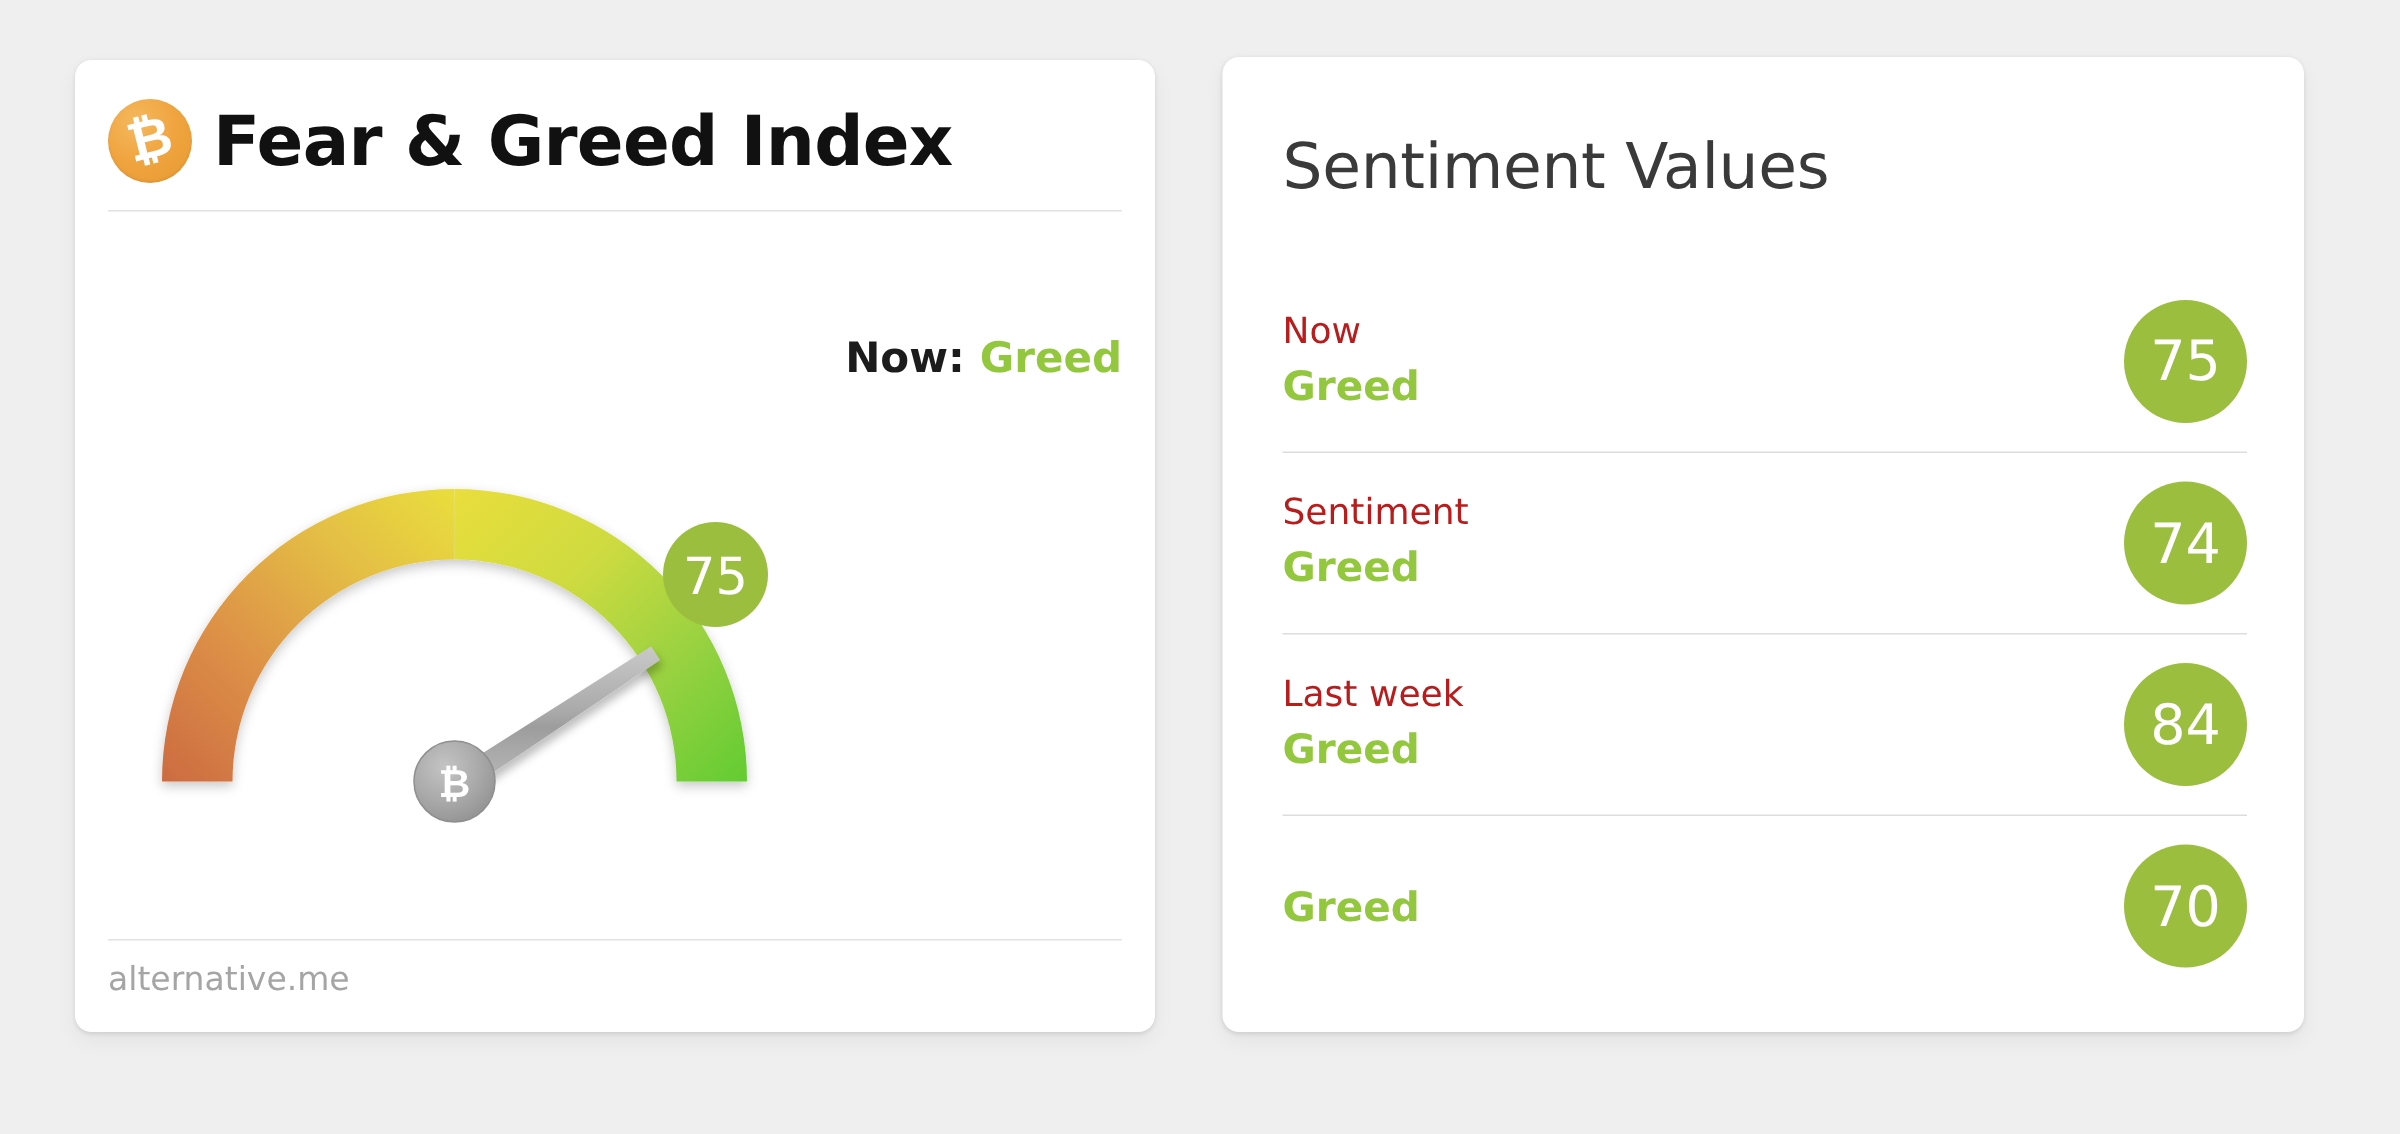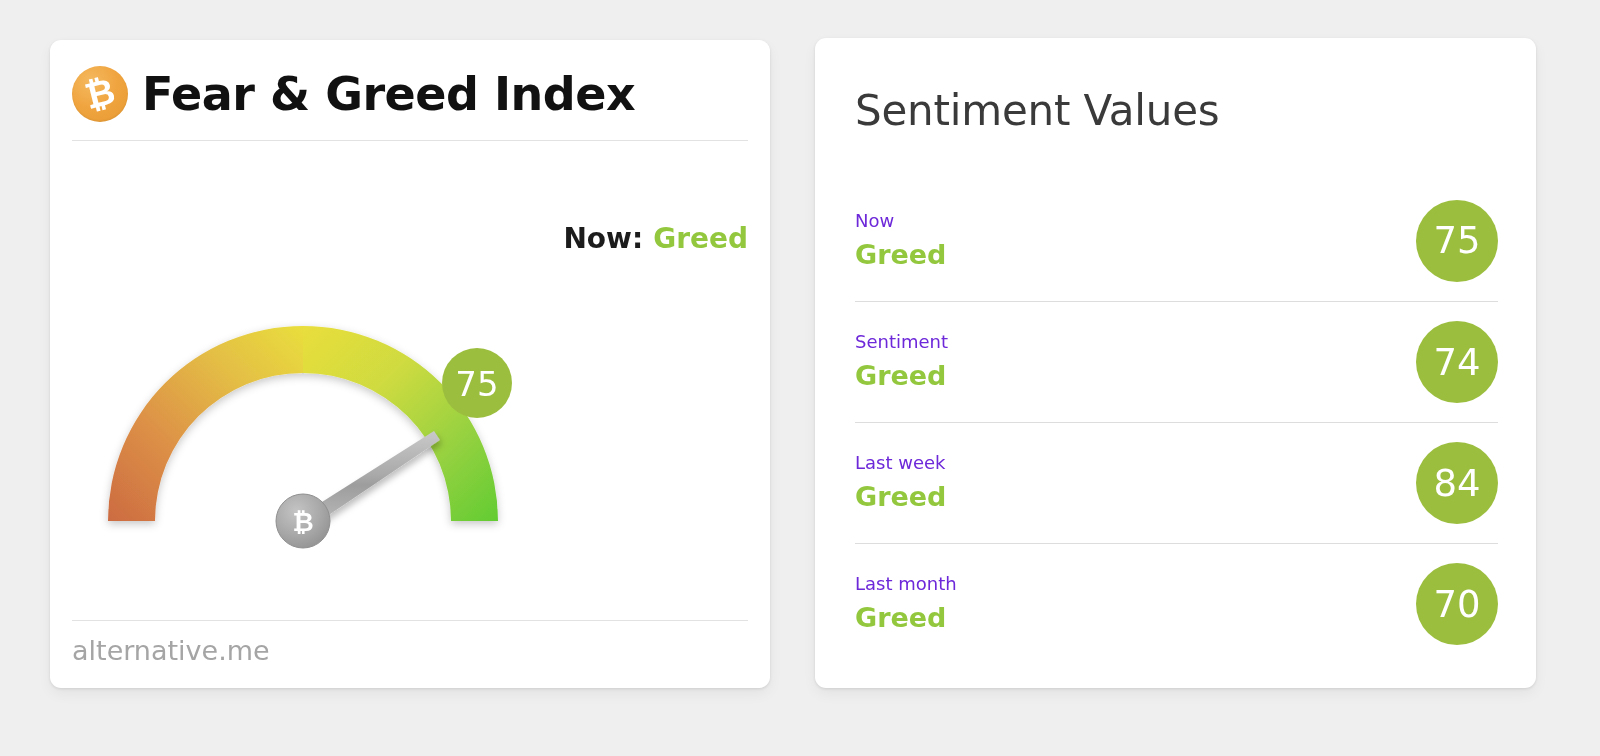--- a/index.html
+++ b/index.html
@@ -135,21 +135,21 @@
   }
   .gauge-footer .frule {
     border: 0;
     border-top: 1px solid #e2e2e2;
     margin: 0 0 14px 0;
   }
   .footer-line {
     display: flex;
     justify-content: space-between;
     align-items: baseline;
-    font-size: 27px;
+    font-size: 22px;
     color: #a5a5a5;
     text-align: right;
   }
 
   
   .history-title {
     position: absolute;
     left: 40px;
     top: 48px;
     font-size: 42px;
@@ -171,22 +171,22 @@
   .history-row + .history-row {
     border-top: 1px solid #dddddd;
   }
   .history-row .row-inner {
     position: absolute;
     left: 0;
     top: 50%;
     transform: translateY(-50%);
   }
   .row-period {
-    font-size: 18px;
-    color: #6d28d9;
+    font-size: 24px;
+    color: #b91c1c;
     line-height: 1.35;
   }
   .row-sentiment {
     font-size: 27px;
     font-weight: bold;
     color: #93c83e;
     line-height: 1.35;
     margin-top: 4px;
   }
   .row-badge {
@@ -317,21 +317,20 @@
       <div class="history-row">
         <div class="row-inner">
           <div class="row-period">Last week</div>
           <div class="row-sentiment">Greed</div>
         </div>
         <div class="row-badge">84</div>
       </div>
 
       <div class="history-row">
         <div class="row-inner">
-          <div class="row-period">Last month</div>
           <div class="row-sentiment">Greed</div>
         </div>
         <div class="row-badge">70</div>
       </div>
 
     </div>
   </div>
 
 </div>
 

